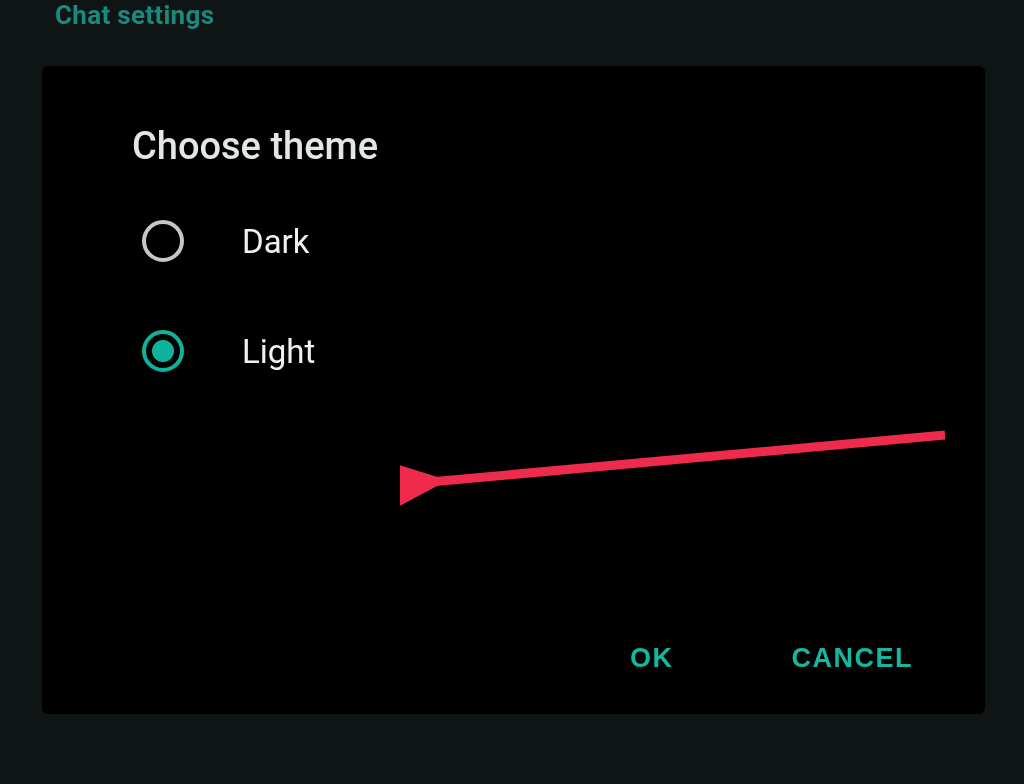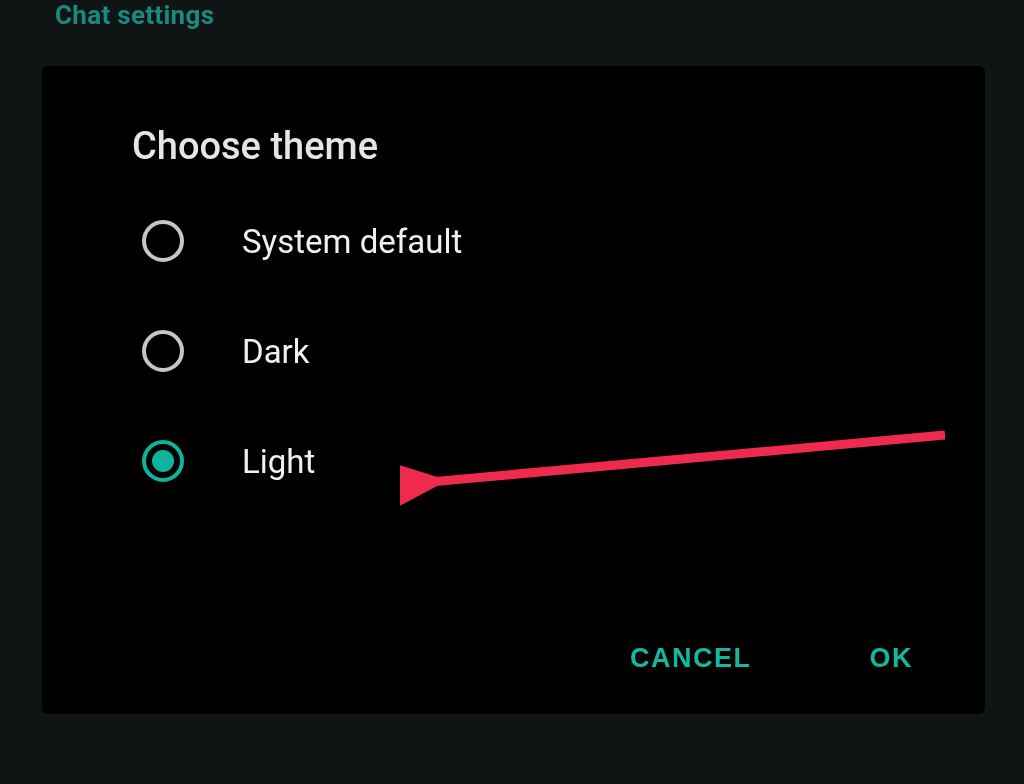--- a/index.html
+++ b/index.html
@@ -102,40 +102,36 @@
     }
   </style>
 </head>
 <body>
 
 <div class="header-title">Chat settings</div>
 
 <div class="dialog">
   <div class="dialog-title">Choose theme</div>
 
-  <div class="radio-option">
-    <div class="radio-circle"></div>
-    <div class="radio-label">System default</div>
-  </div>
 
   <div class="radio-option">
     <div class="radio-circle"></div>
     <div class="radio-label">Dark</div>
   </div>
 
   <div class="radio-option">
     <div class="radio-circle selected">
       <div class="radio-inner"></div>
     </div>
     <div class="radio-label">Light</div>
   </div>
 
   <div class="dialog-actions">
+    <button class="action-button">OK</button>
     <button class="action-button">CANCEL</button>
-    <button class="action-button">OK</button>
   </div>
 </div>
 
 <svg class="annotation-arrow" viewBox="0 0 555 80">
   <defs>
     <marker id="arrowhead" markerWidth="12" markerHeight="10" refX="2" refY="5" orient="auto">
       <polygon points="12 0, 0 5, 12 10" fill="#ee2b4c"></polygon>
     </marker>
   </defs>
   <line x1="545" y1="8" x2="30" y2="55" stroke="#ee2b4c" stroke-width="9" marker-end="url(#arrowhead)"></line>

